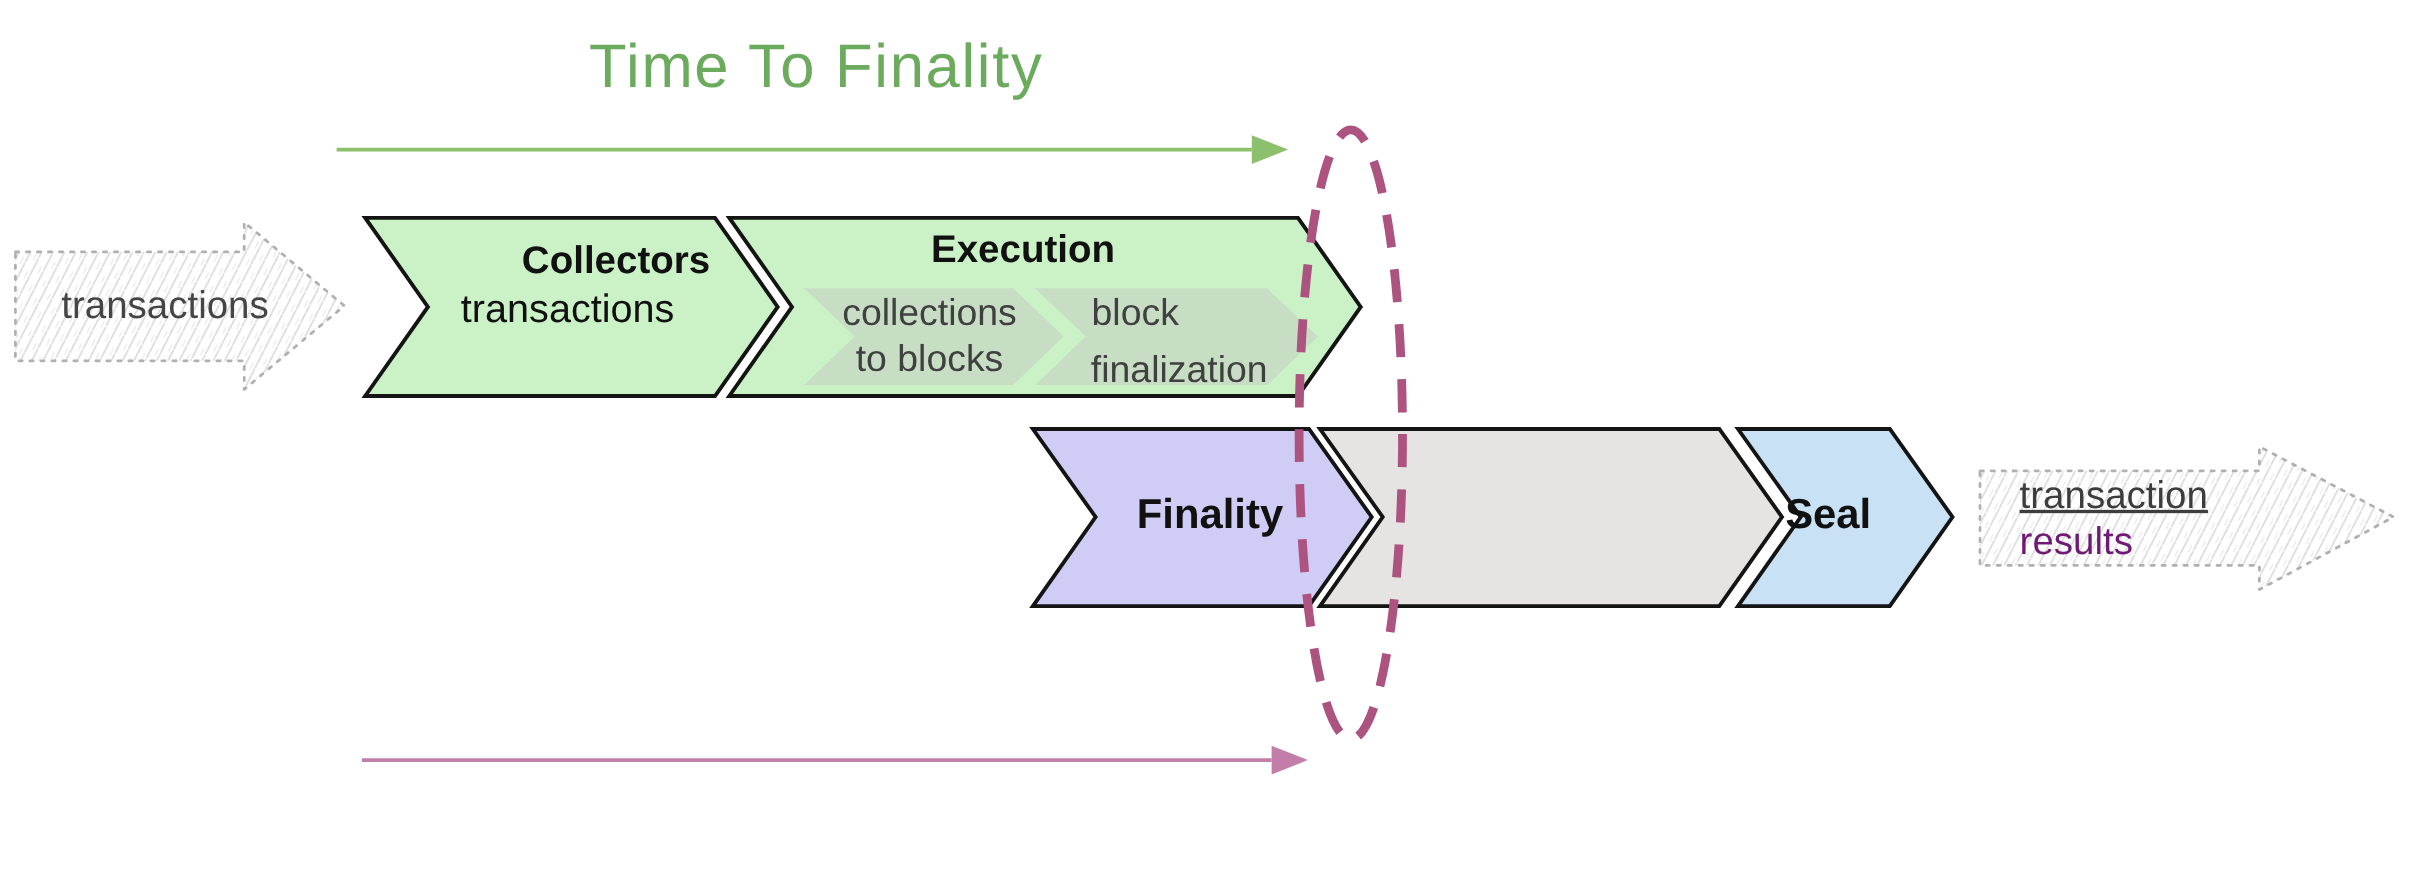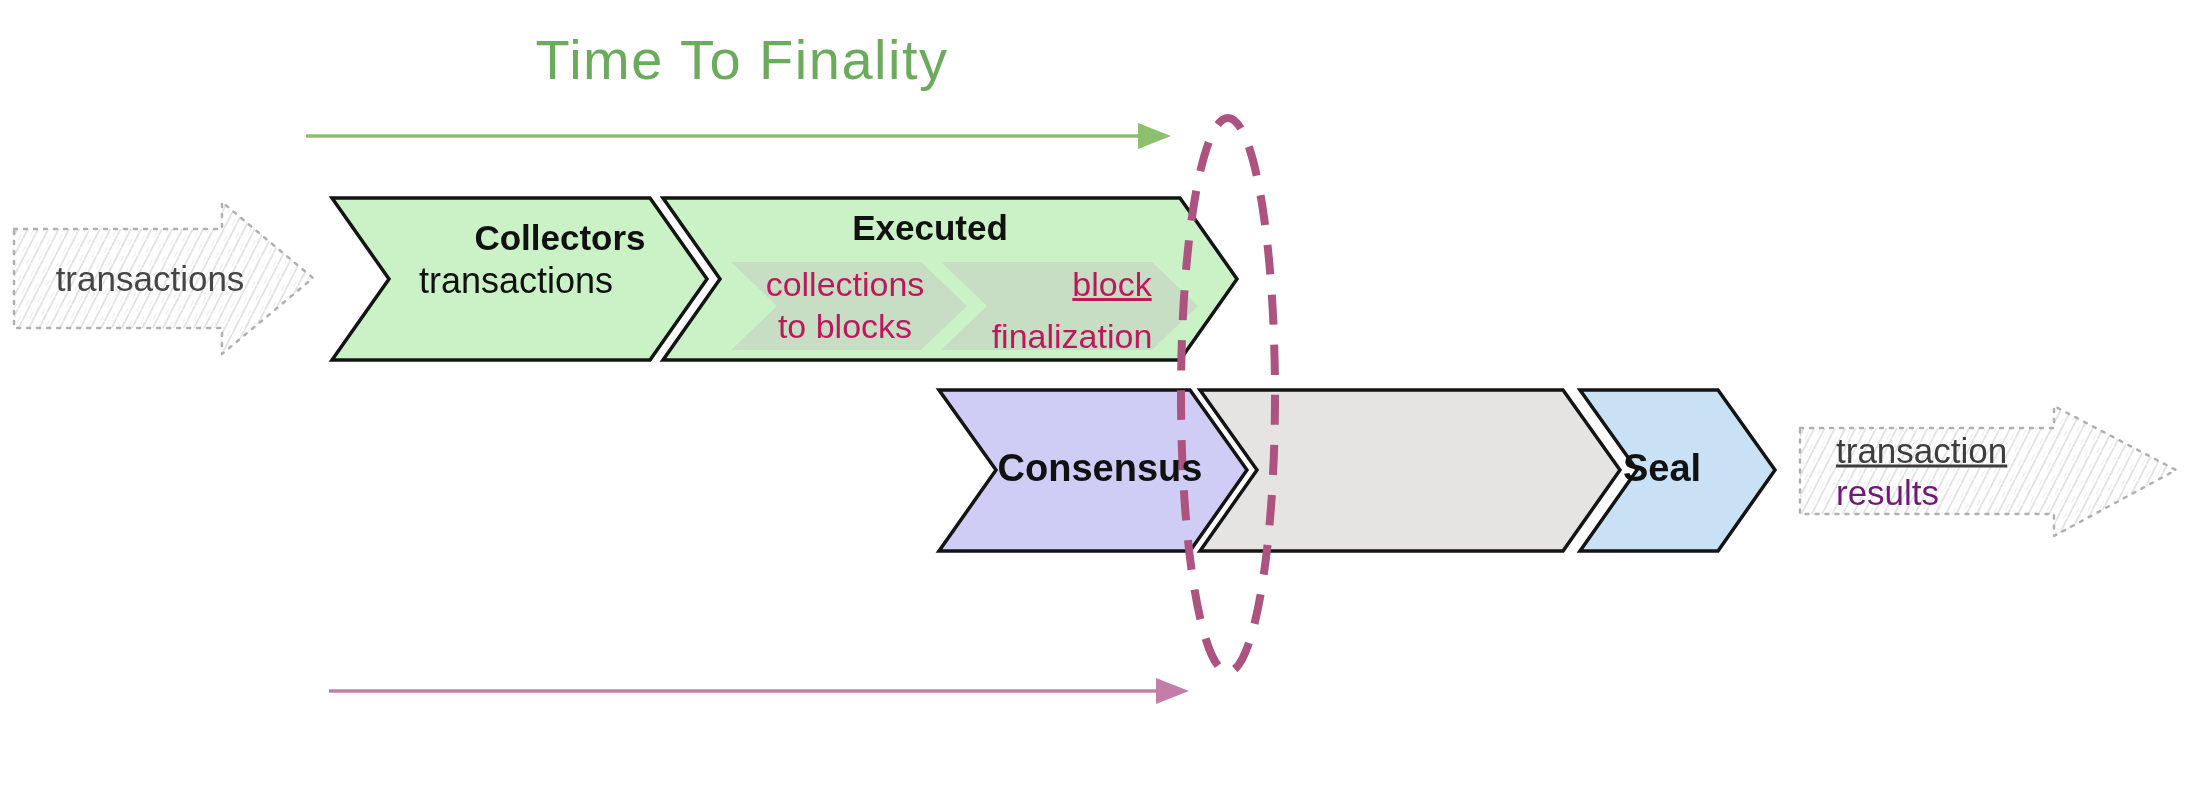--- a/index.html
+++ b/index.html
@@ -22,21 +22,21 @@
   .big-title{
     font-size:56px;
     letter-spacing:1.5px;
     font-weight:400;
   }
   .ttf{color:#6cab5e;}
   .tte-rose{color:#b05280;}
   .tte-gray{color:#9a9a9a;margin-left:14px;}
   .stage-title{font-size:35px;font-weight:bold;}
   .stage-line{font-size:36px;font-weight:400;}
-  .substep-line{font-size:34px;font-weight:400;color:#be185d;}
+  .substep-line{font-size:34px;font-weight:400;color:#404040;}
   .big-stage{font-size:38px;font-weight:bold;}
   .sketch-text{font-size:35px;color:#454545;}
 </style>
 </head>
 <body>
 
 <div class="canvas">
 
   <svg class="layer" viewBox="0 0 2194 806">
     <defs>
@@ -69,26 +69,26 @@
     <ellipse cx="1228" cy="395" rx="47" ry="277" fill="none" stroke="#ad5380" stroke-width="8" stroke-dasharray="30 20"></ellipse>
   </svg>
 
   <div class="lbl big-title ttf" style="left:742px;top:60px;">Time To Finality</div>
 
   <div class="lbl sketch-text" style="left:150px;top:278px;">transactions</div>
 
   <div class="lbl stage-title" style="left:516px;top:237px;margin-left:44px;">Collectors</div>
   <div class="lbl stage-line" style="left:516px;top:281px;">transactions</div>
 
-  <div class="lbl stage-title" style="left:930px;top:227px;">Executed</div>
+  <div class="lbl stage-title" style="left:930px;top:227px;">Execution</div>
   <div class="lbl substep-line" style="left:845px;top:284px;">collections</div>
   <div class="lbl substep-line" style="left:845px;top:326px;">to blocks</div>
-  <div class="lbl substep-line" style="left:1112px;top:284px;text-decoration:underline;">block</div>
+  <div class="lbl substep-line" style="left:1032px;top:284px;">block</div>
   <div class="lbl substep-line" style="left:1072px;top:336px;">finalization</div>
 
-  <div class="lbl big-stage" style="left:1100px;top:468px;">Consensus</div>
+  <div class="lbl big-stage" style="left:1100px;top:468px;">Finality</div>
   <div class="lbl big-stage" style="left:1662px;top:468px;">Seal</div>
 
   <div class="lbl left sketch-text" style="left:1836px;top:450px;color:#3d3d3d;text-decoration:underline;">transaction</div>
   <div class="lbl left sketch-text" style="left:1836px;top:492px;color:#701a75;">results</div>
 
 
 </div>
 
 </body></html>

